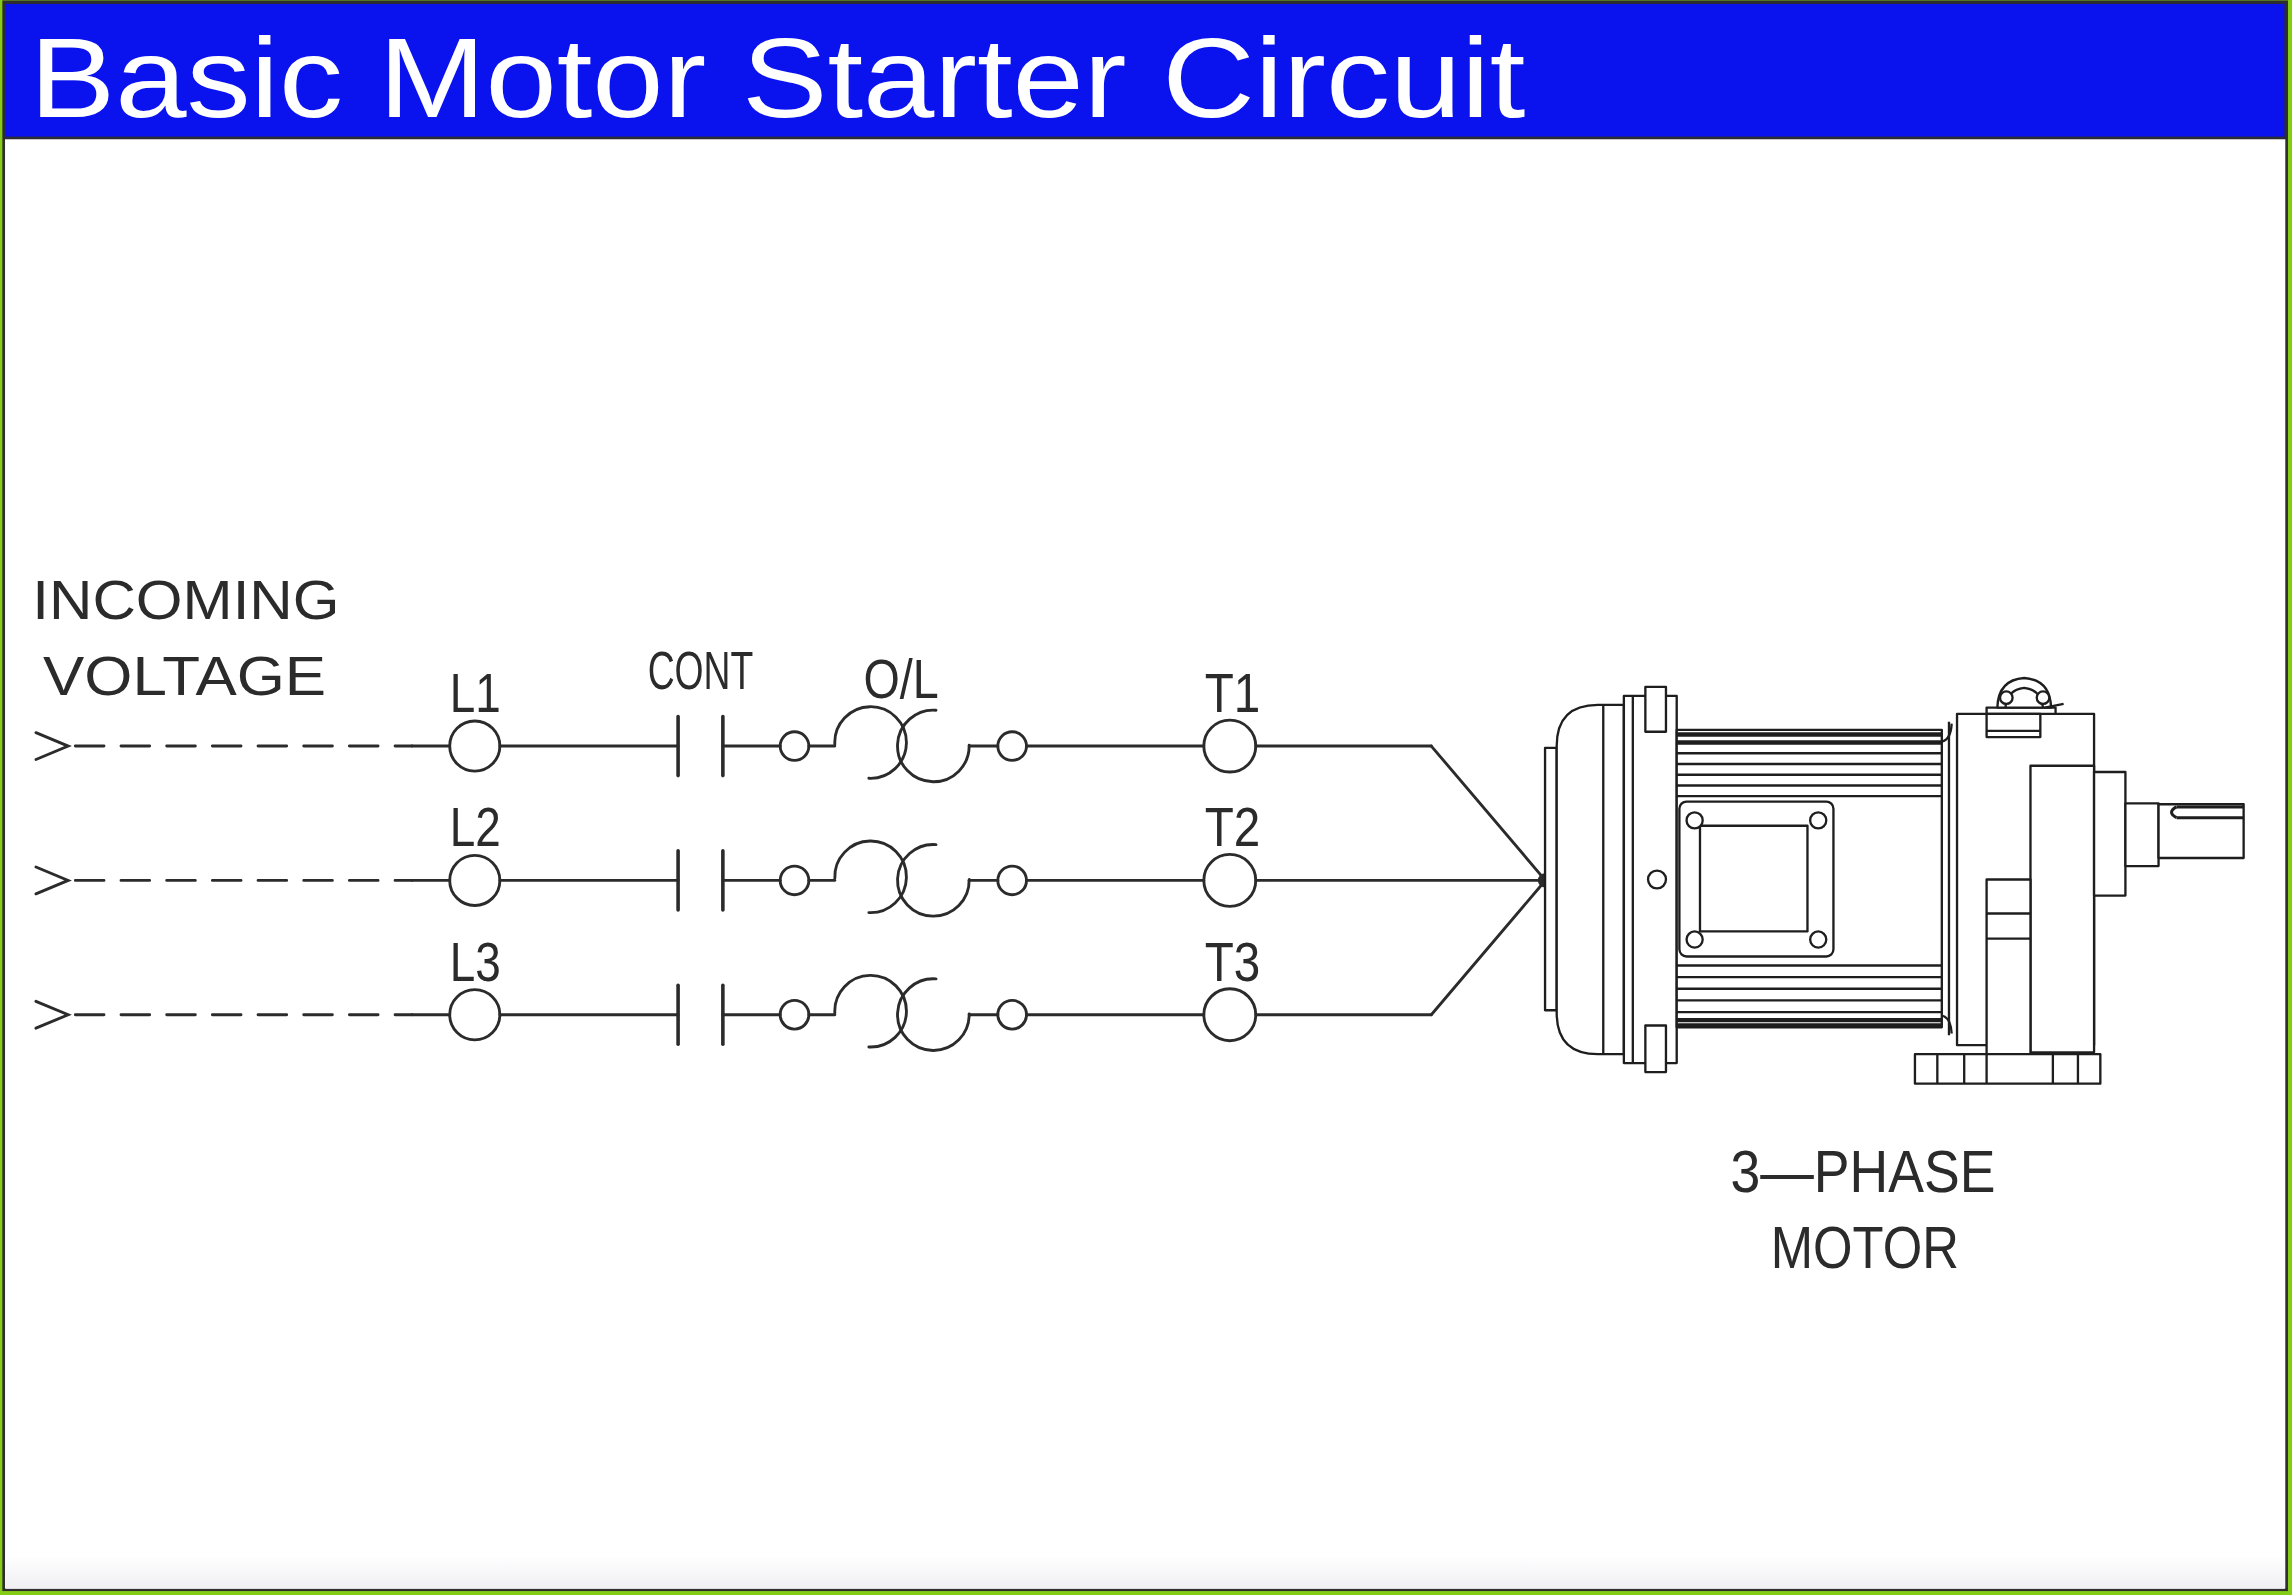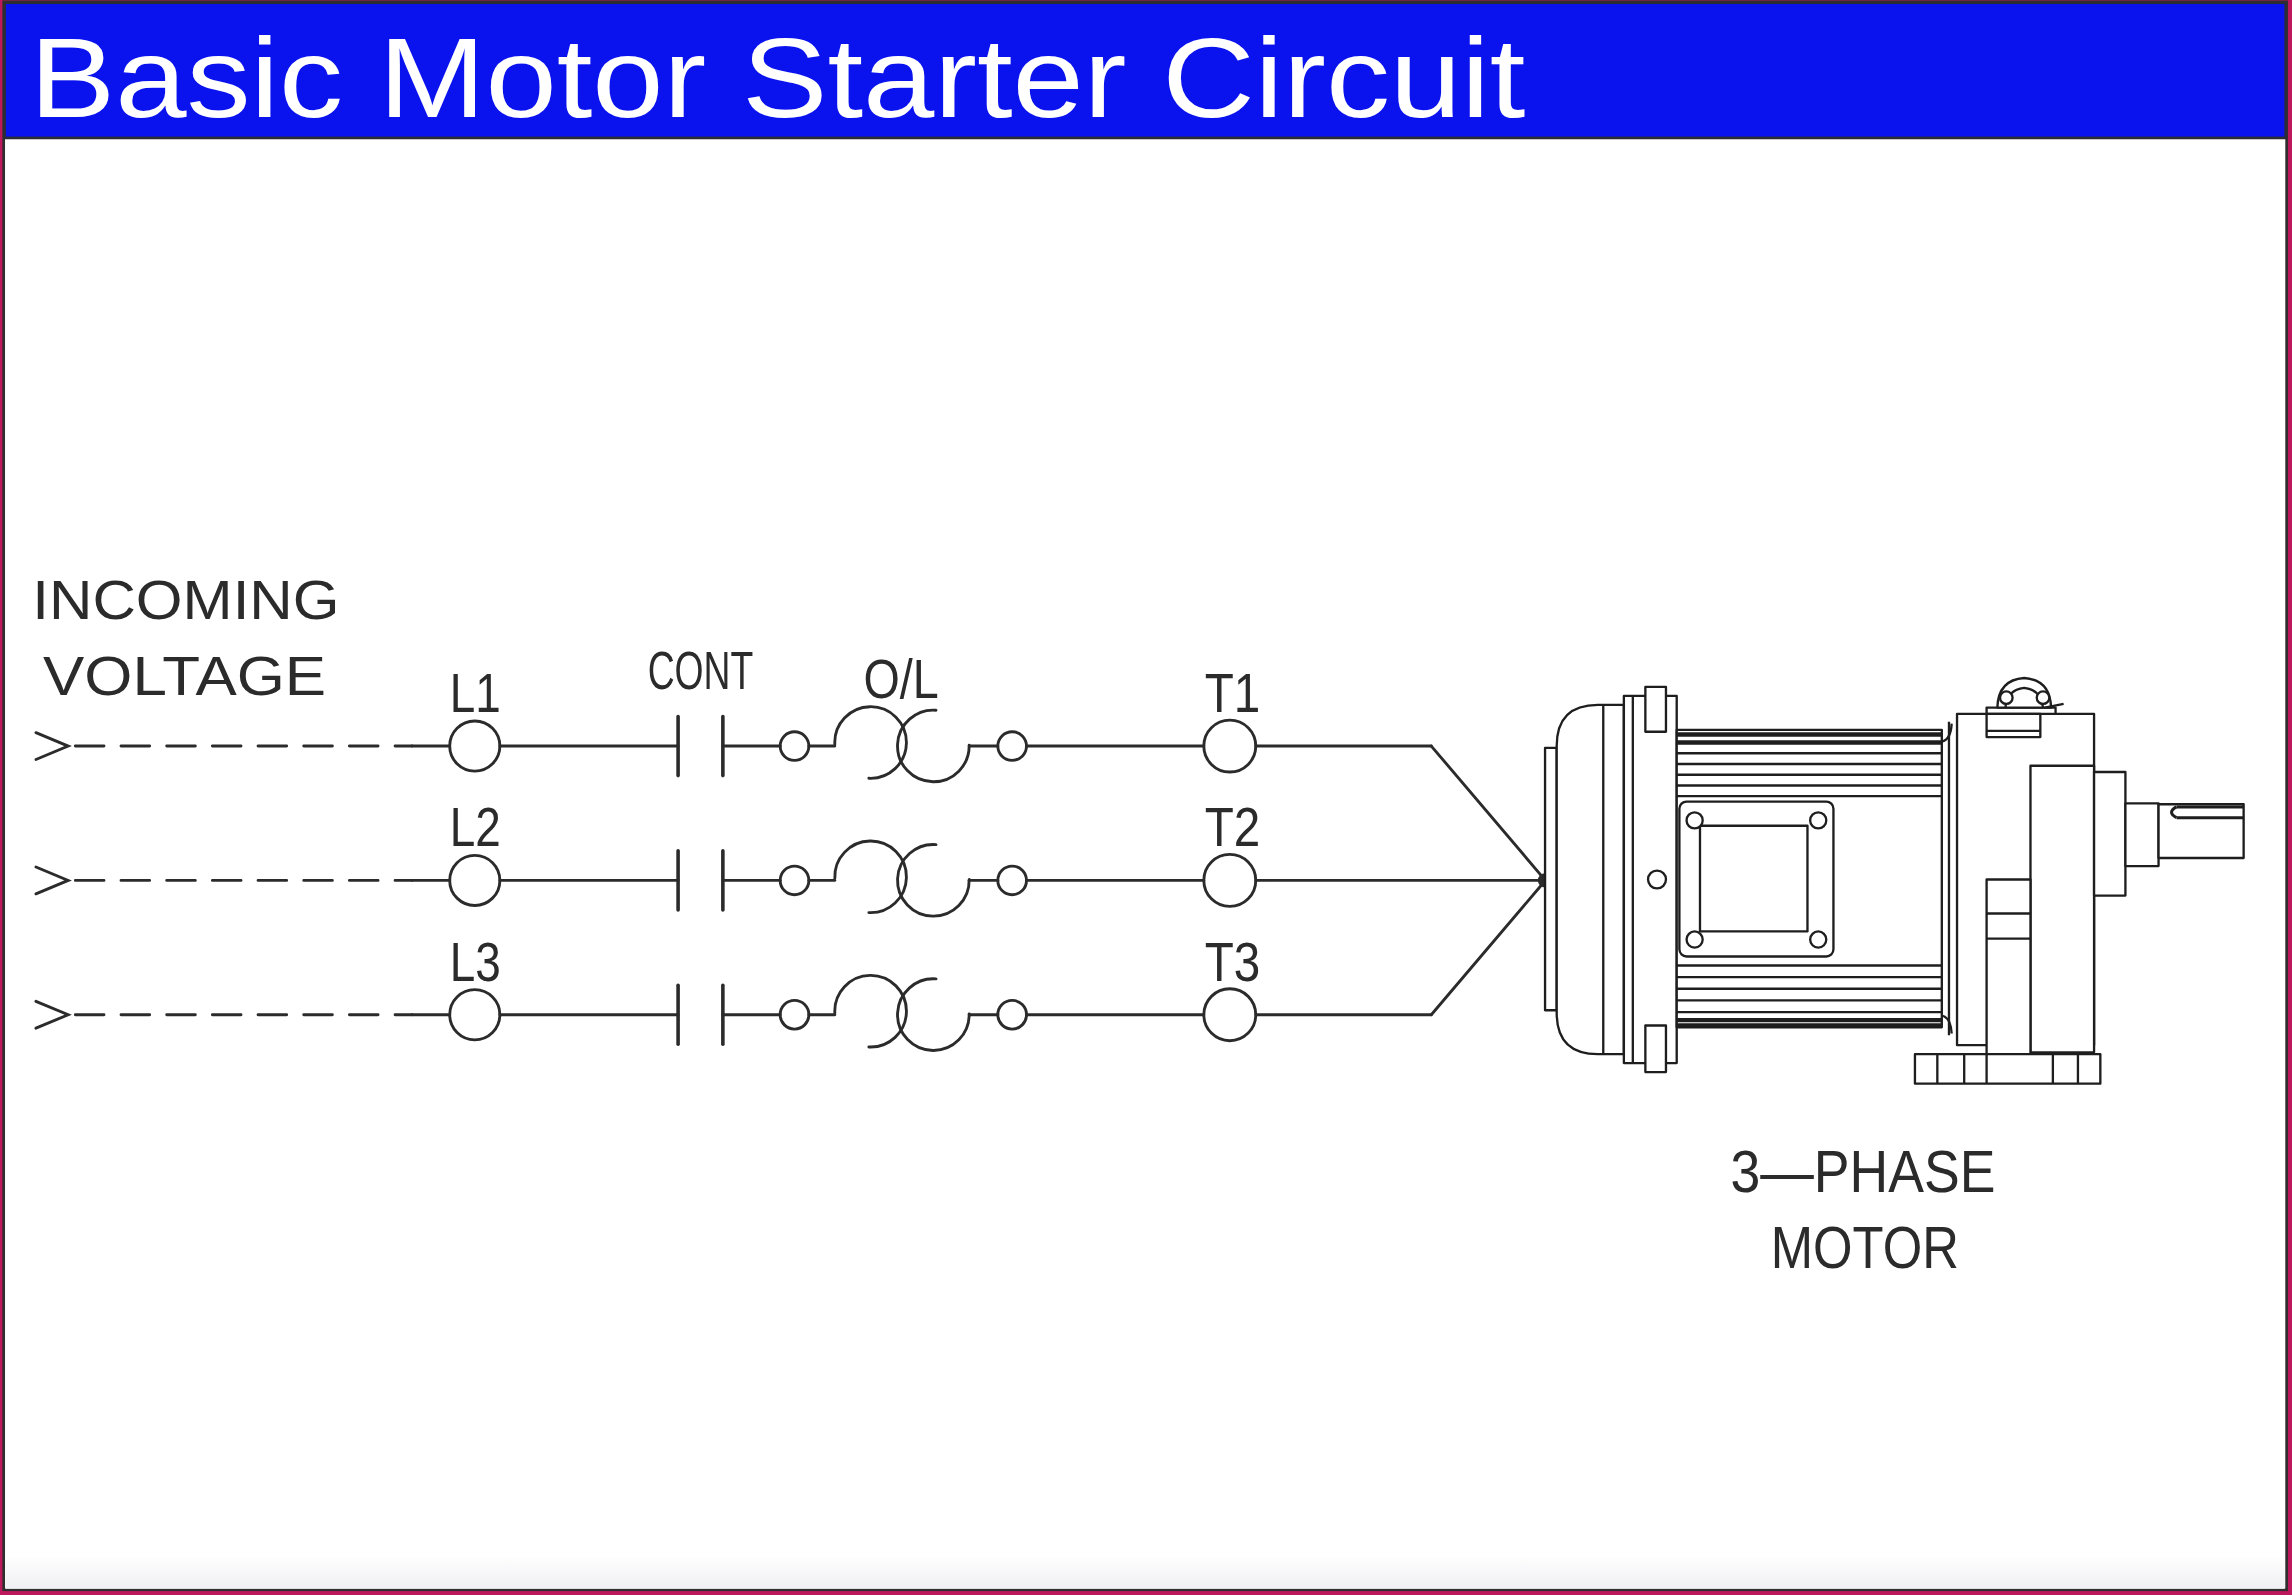--- a/index.html
+++ b/index.html
@@ -1,19 +1,19 @@
 <!DOCTYPE html>
 <html style="font-size:14.3px"><head>
 <meta charset="utf-8">
 <style>
   html,body{margin:0;padding:0;background:#e9e9ec;}
   .page{
     position:relative;
     width:2293px;height:1596px;
-    background:#be185d;
+    background:#84cc16;
     font-family:"Liberation Sans", sans-serif;
     overflow:hidden;
   }
   svg{display:block}
   .title-text{
     font-family:"Liberation Sans", sans-serif;
     font-weight:400;
   }
   .cad-text{
     font-family:"Liberation Sans", sans-serif;

